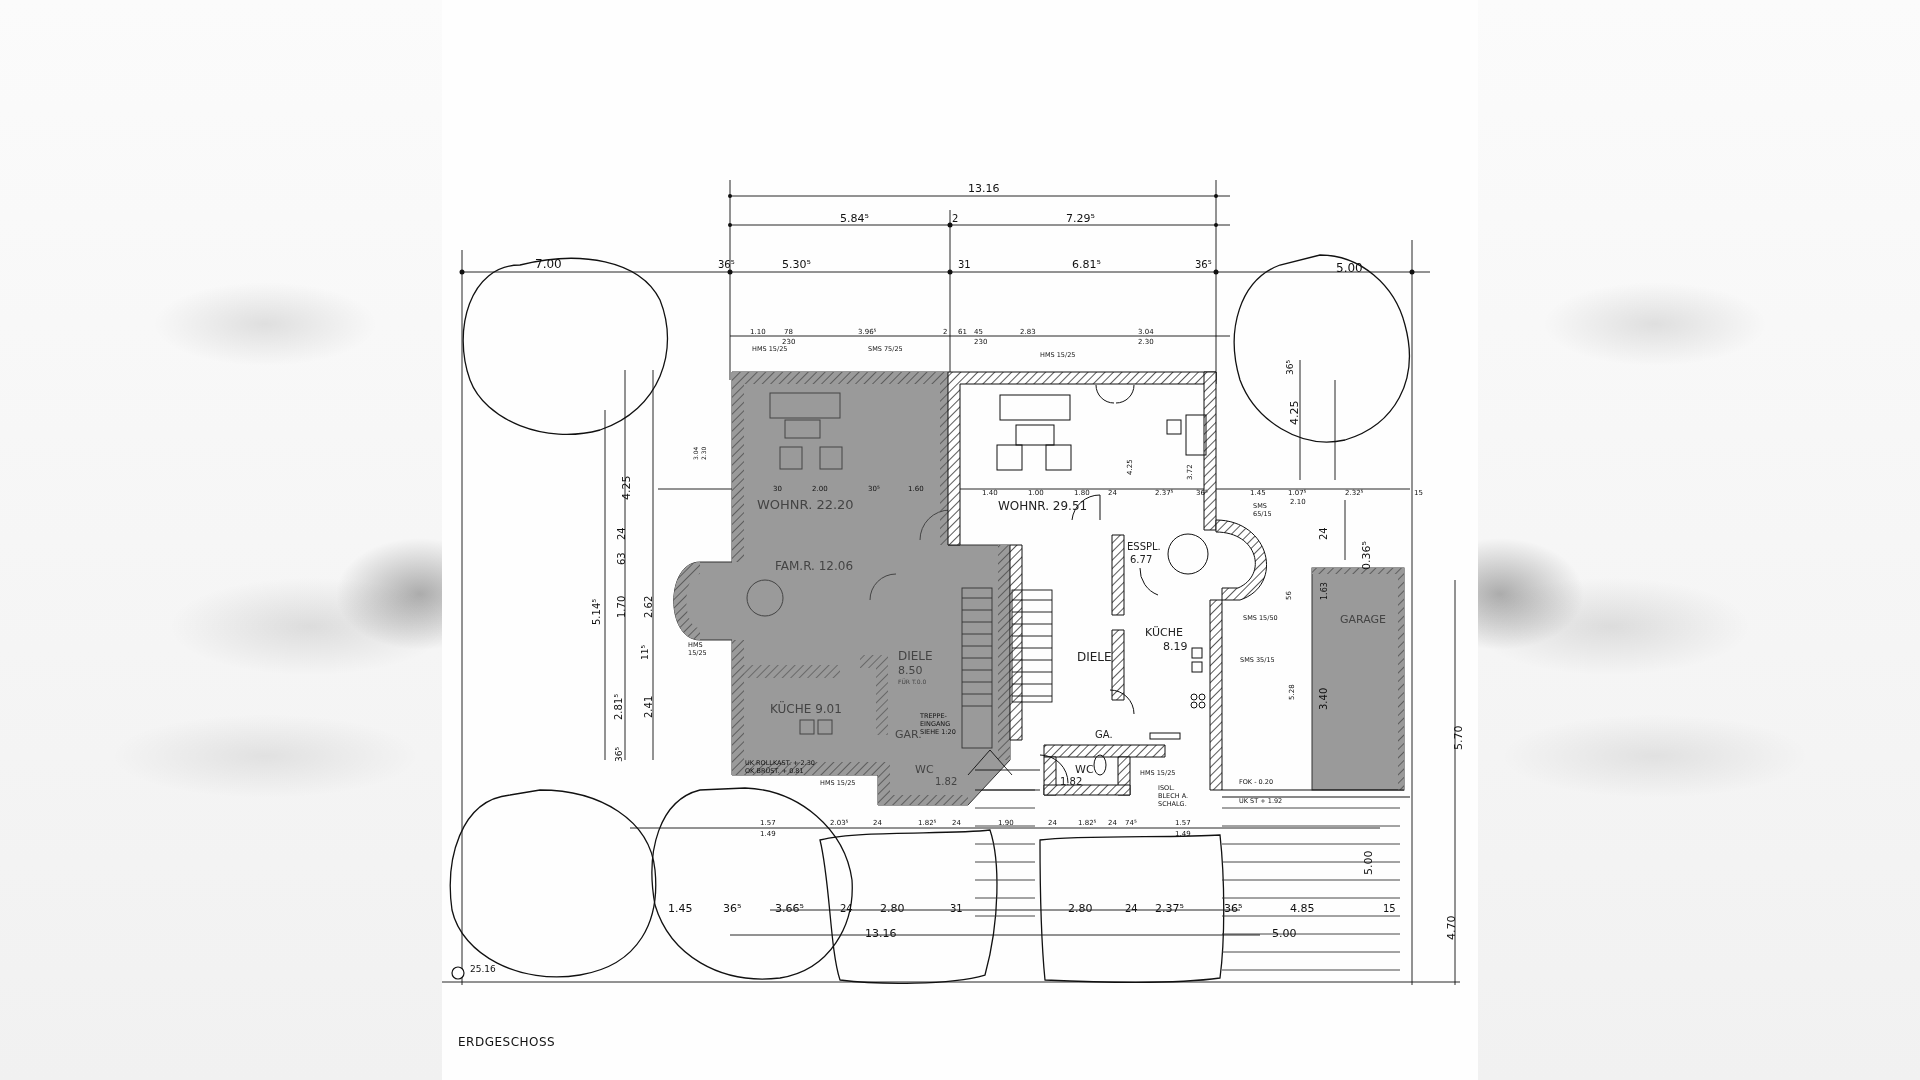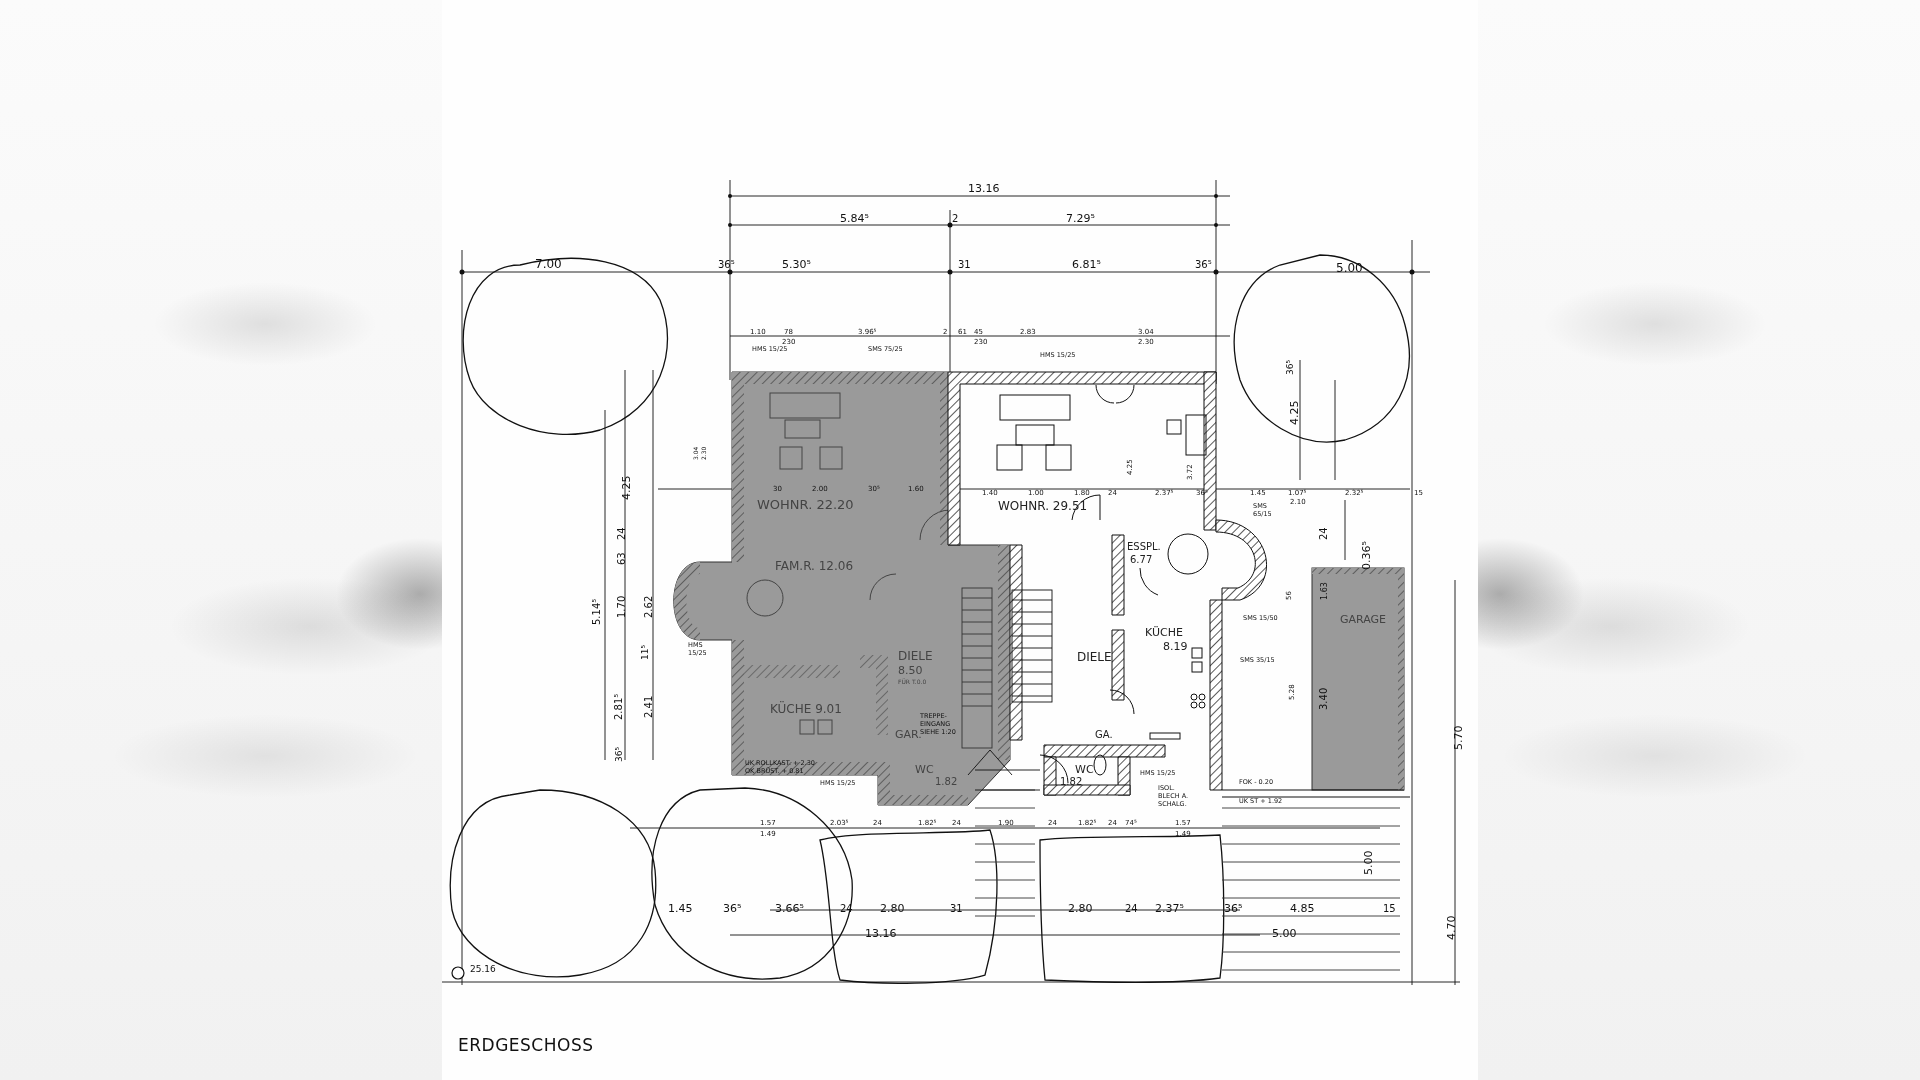--- a/index.html
+++ b/index.html
@@ -22,21 +22,21 @@
   .sheet {
     position:absolute; left:442px; top:0; width:1036px; height:1080px;
     background:#fefefe;
   }
   svg.plan { position:absolute; left:0; top:0; }
   .dim { font-family:"DejaVu Sans", sans-serif; fill:#111; }
   .room { font-family:"DejaVu Sans", sans-serif; fill:#222; }
   .room-shaded { fill:#444; }
   .title-label {
     position:absolute; left:458px; top:1035px;
-    font-family:"DejaVu Sans", sans-serif; font-size:17px; letter-spacing:0.5px; color:#111;
+    font-family:"DejaVu Sans", sans-serif; font-size:12px; letter-spacing:0.5px; color:#111;
   }
 </style>
 </head>
 <body>
 
 <div class="blur-side blur-left"></div>
 <div class="blur-side blur-right"></div>
 
 <div class="sheet">
   <svg class="plan" width="1036" height="1080" viewBox="442 0 1036 1080">

